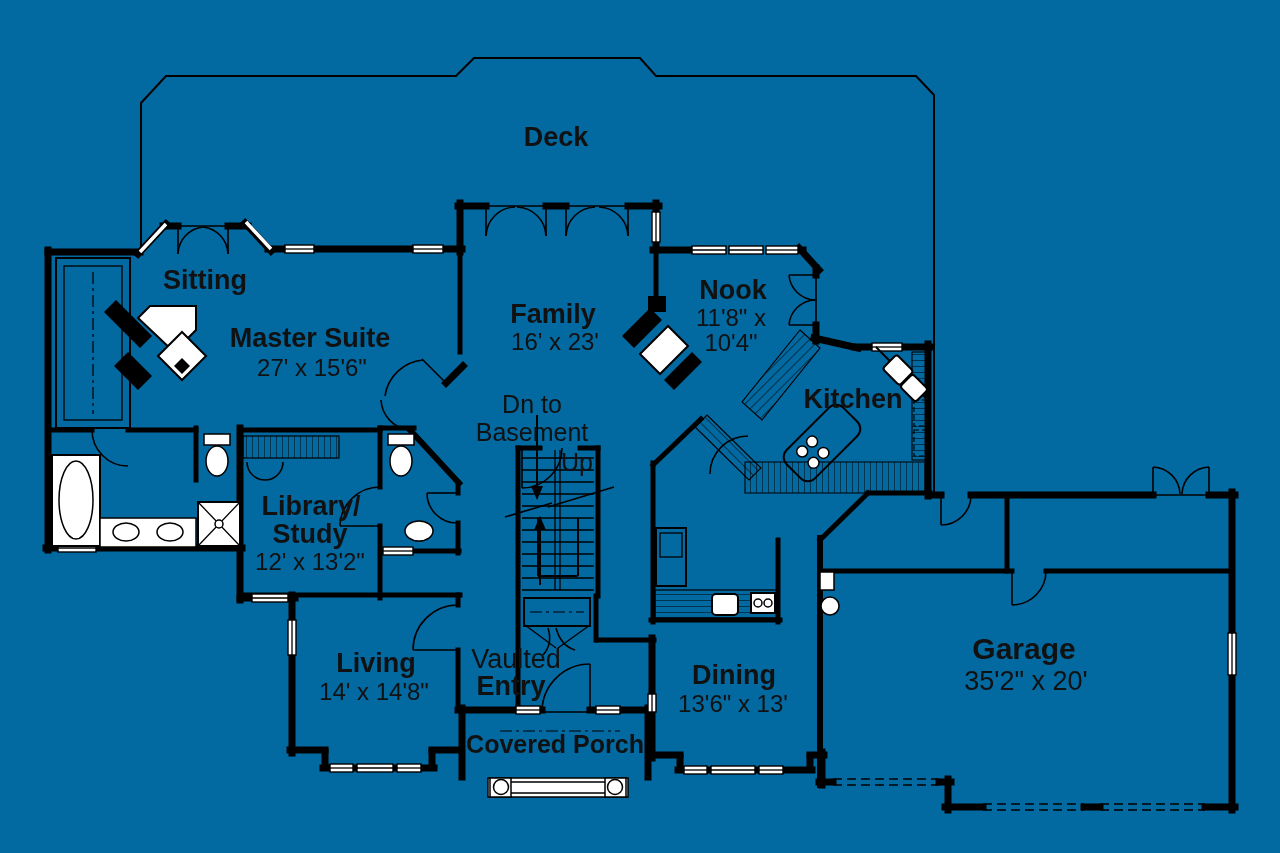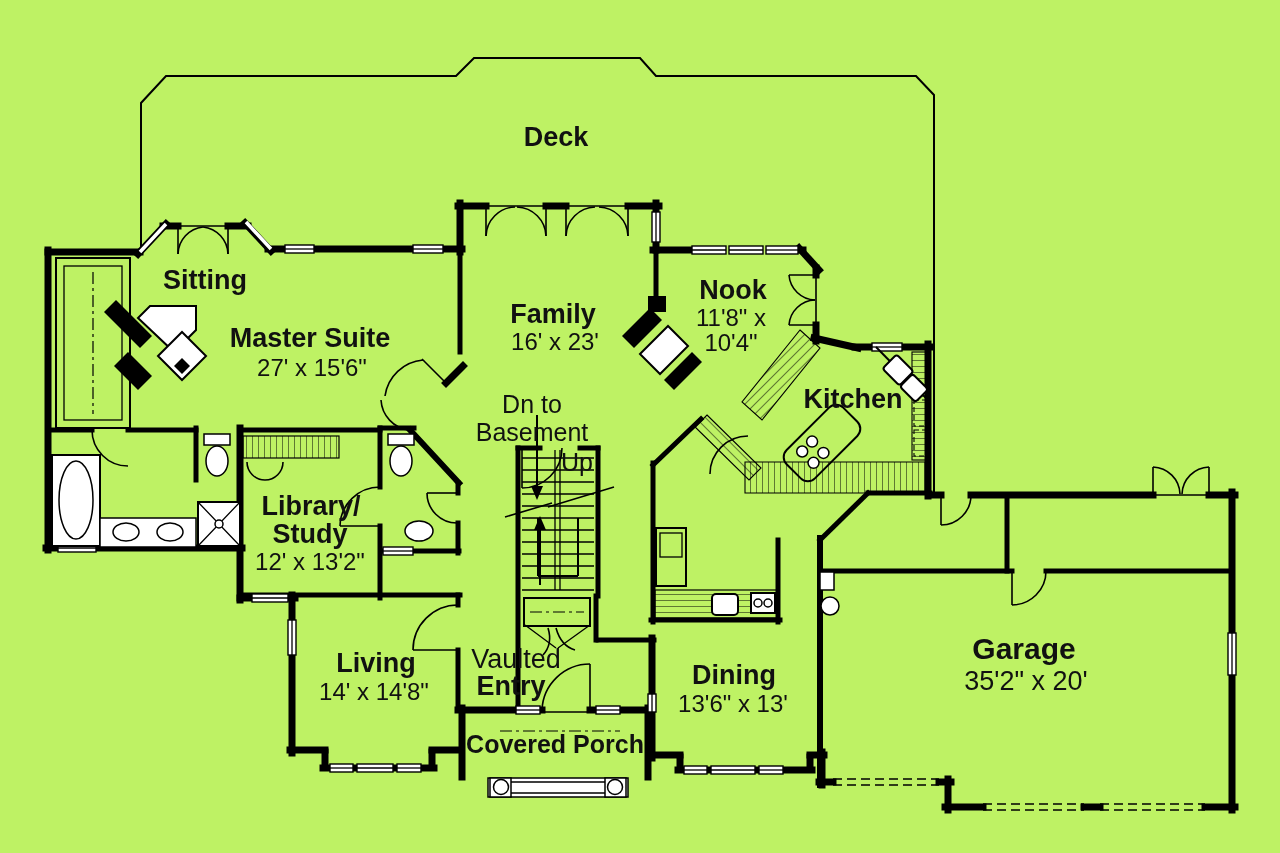--- a/index.html
+++ b/index.html
@@ -1,16 +1,16 @@
 <!DOCTYPE html>
 <html><head>
 <meta charset="utf-8">
 <style>
   html,body{margin:0;padding:0;background:#fff;}
-  .page{width:1280px;height:853px;position:relative;background:#bef264;overflow:hidden;}
+  .page{width:1280px;height:853px;position:relative;background:#0369a1;overflow:hidden;}
   svg{display:block;}
   text{font-family:"Liberation Sans","DejaVu Sans",sans-serif;fill:#111;}
   .rname{font-weight:bold;font-size:27px;}
   .rname-lg{font-weight:bold;font-size:30px;}
   .rname-sm{font-weight:bold;font-size:25px;}
   .rdim{font-size:24px;font-weight:normal;}
   .rdim-lg{font-size:27px;font-weight:normal;}
   .note{font-size:25px;font-weight:normal;}
   .w7{stroke:#000;stroke-width:7;fill:none;stroke-linecap:square;}
   .w6{stroke:#000;stroke-width:6;fill:none;stroke-linecap:square;}

